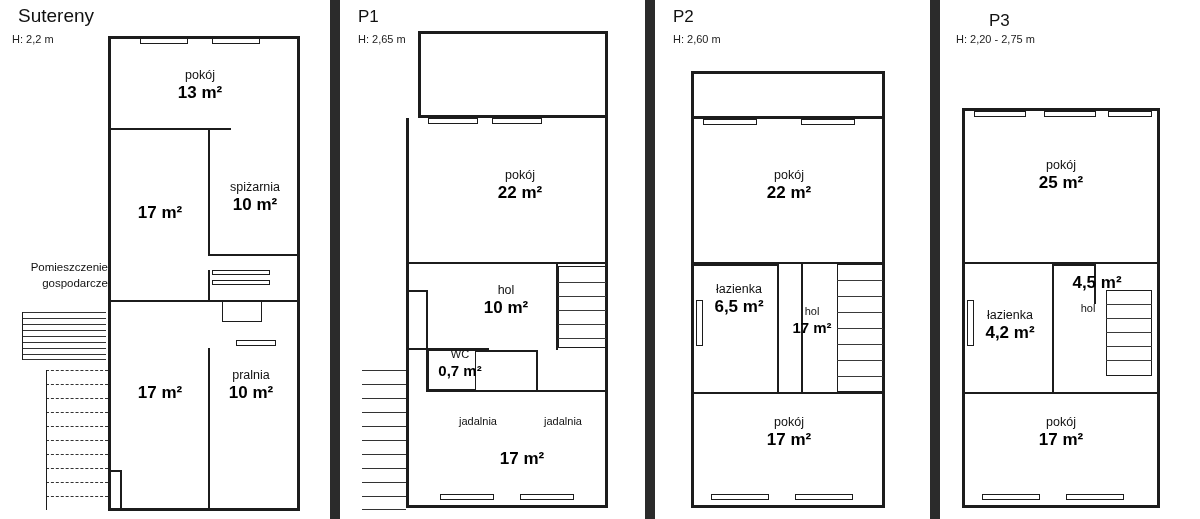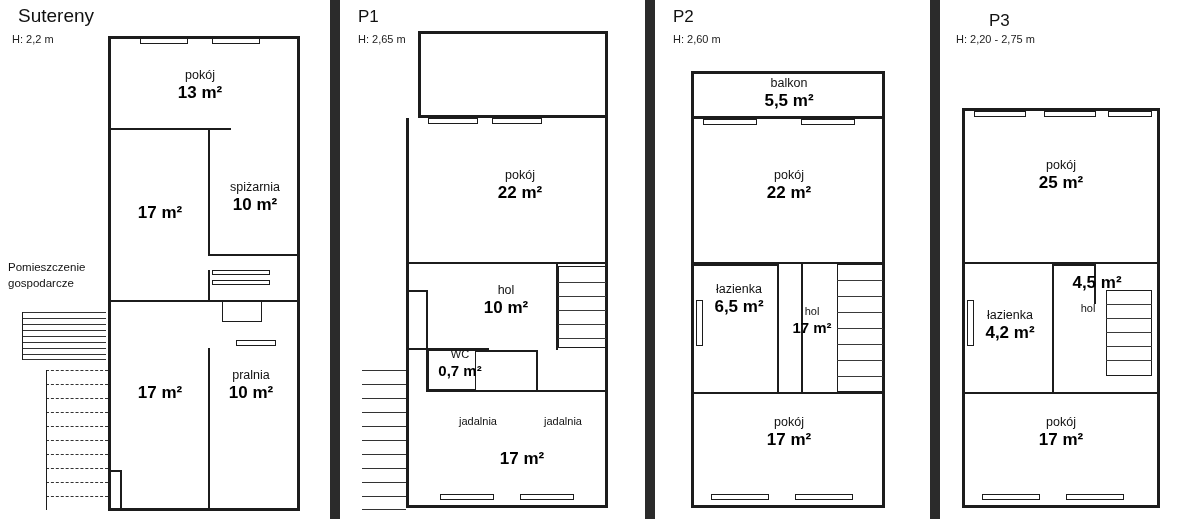--- a/index.html
+++ b/index.html
@@ -28,21 +28,21 @@
   .wl{position:absolute;border:1px solid #1c1c1c;box-sizing:border-box;}
   .thin{position:absolute;background:#3a3a3a;}
 
   
   .lbl{position:absolute;text-align:center;white-space:nowrap;line-height:1.15;}
   .lbl .nm{font-size:12.5px;color:#111;display:block;}
   .lbl .ar{font-size:17px;font-weight:bold;color:#000;display:block;margin-top:1px;}
   .lbl.small .nm{font-size:11px;}
   .lbl.small .ar{font-size:15px;}
 
-  .sidetxt{position:absolute;font-size:11.5px;line-height:1.35;color:#111;}
+  .sidetxt{position:absolute;font-size:11.5px;line-height:1.35;color:#111;text-align:right;}
 
   
   .hatch{position:absolute;}
   .hatch i{position:absolute;left:0;right:0;height:1px;background:#333;}
 
   .dash{position:absolute;border-top:1px dashed #333;}
 </style>
 </head>
 <body>
 
@@ -247,24 +247,20 @@
       <div class="thin" style="left:182px;top:312px;width:46px;height:1px;"></div>
       <div class="thin" style="left:182px;top:328px;width:46px;height:1px;"></div>
       <div class="thin" style="left:182px;top:344px;width:46px;height:1px;"></div>
       <div class="thin" style="left:182px;top:360px;width:46px;height:1px;"></div>
       <div class="thin" style="left:182px;top:376px;width:46px;height:1px;"></div>
 
       <div class="wl" style="left:56px;top:494px;width:58px;height:6px;"></div>
       <div class="wl" style="left:140px;top:494px;width:58px;height:6px;"></div>
     </div>
 
-    <div class="lbl" style="left:82px;top:76px;width:104px;">
-      <span class="nm">balkon</span>
-      <span class="ar">5,5 m²</span>
-    </div>
     <div class="lbl" style="left:82px;top:168px;width:104px;">
       <span class="nm">pokój</span>
       <span class="ar">22 m²</span>
     </div>
     <div class="lbl" style="left:42px;top:282px;width:84px;">
       <span class="nm">łazienka</span>
       <span class="ar">6,5 m²</span>
     </div>
     <div class="lbl small" style="left:130px;top:305px;width:54px;">
       <span class="nm">hol</span>

